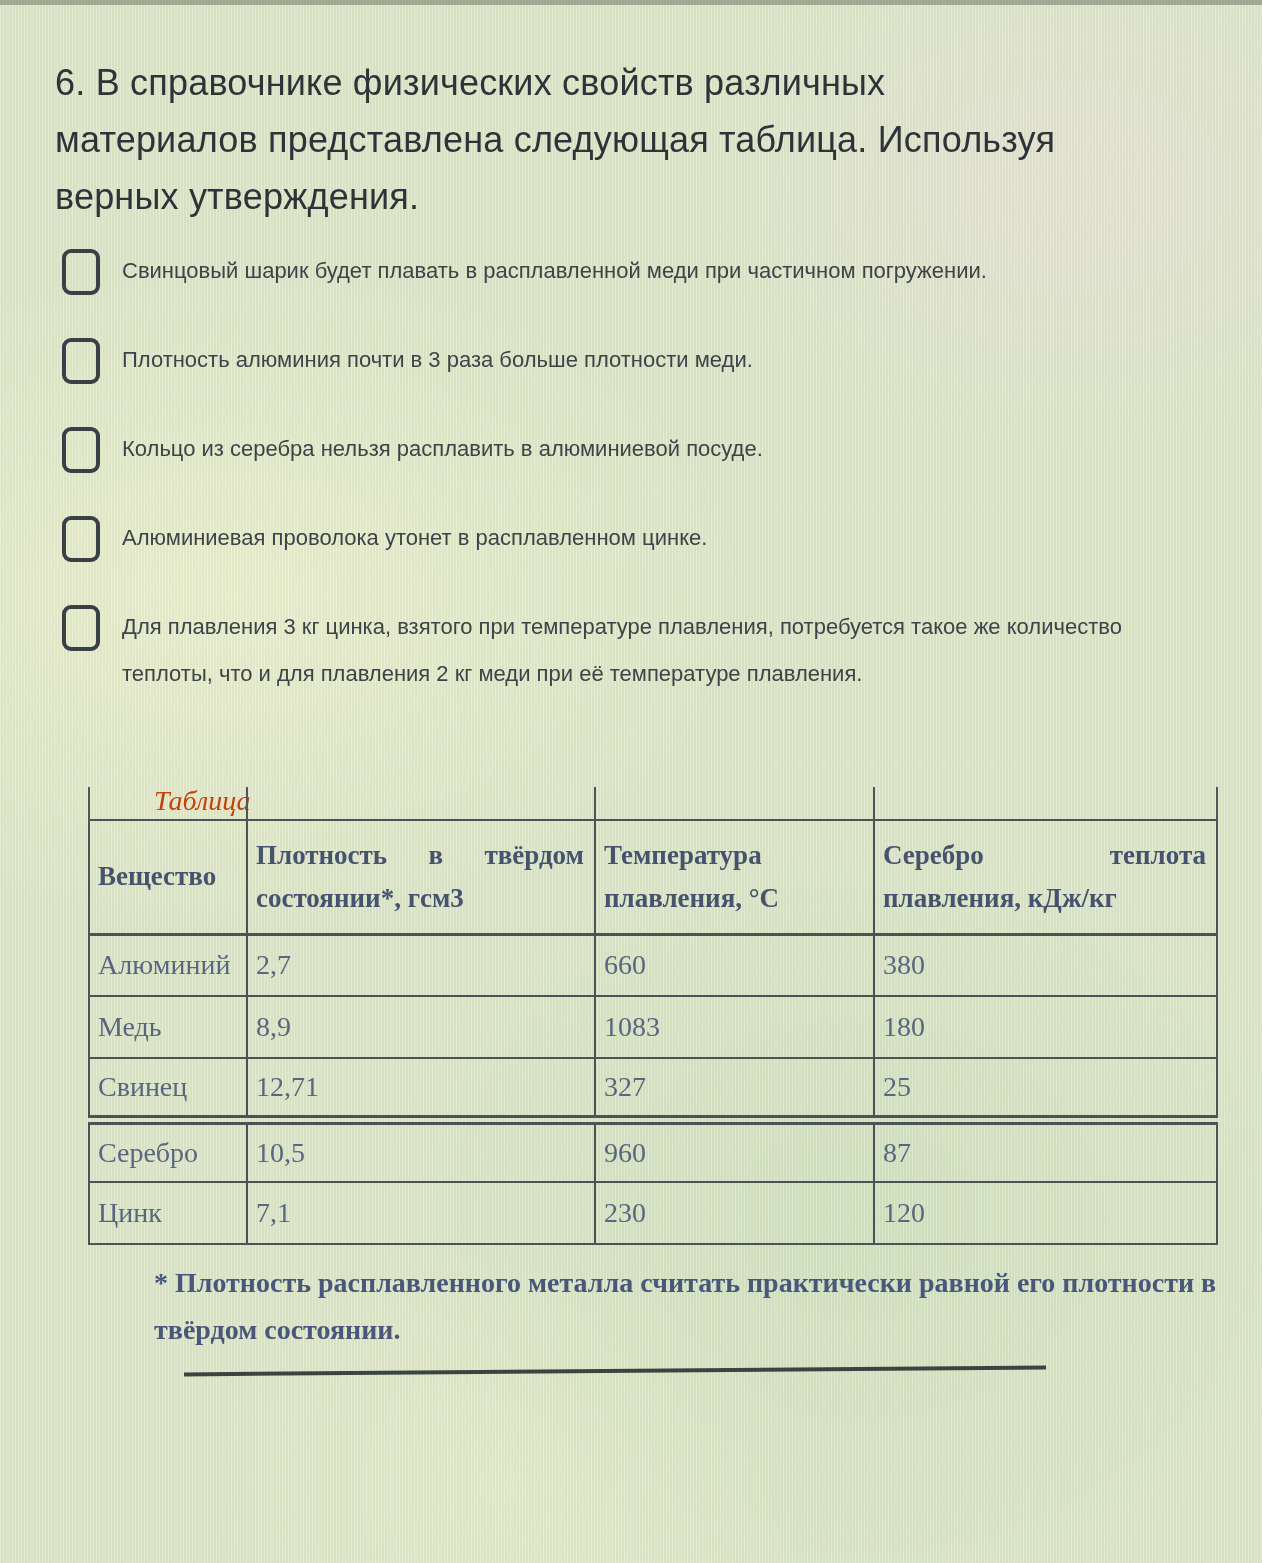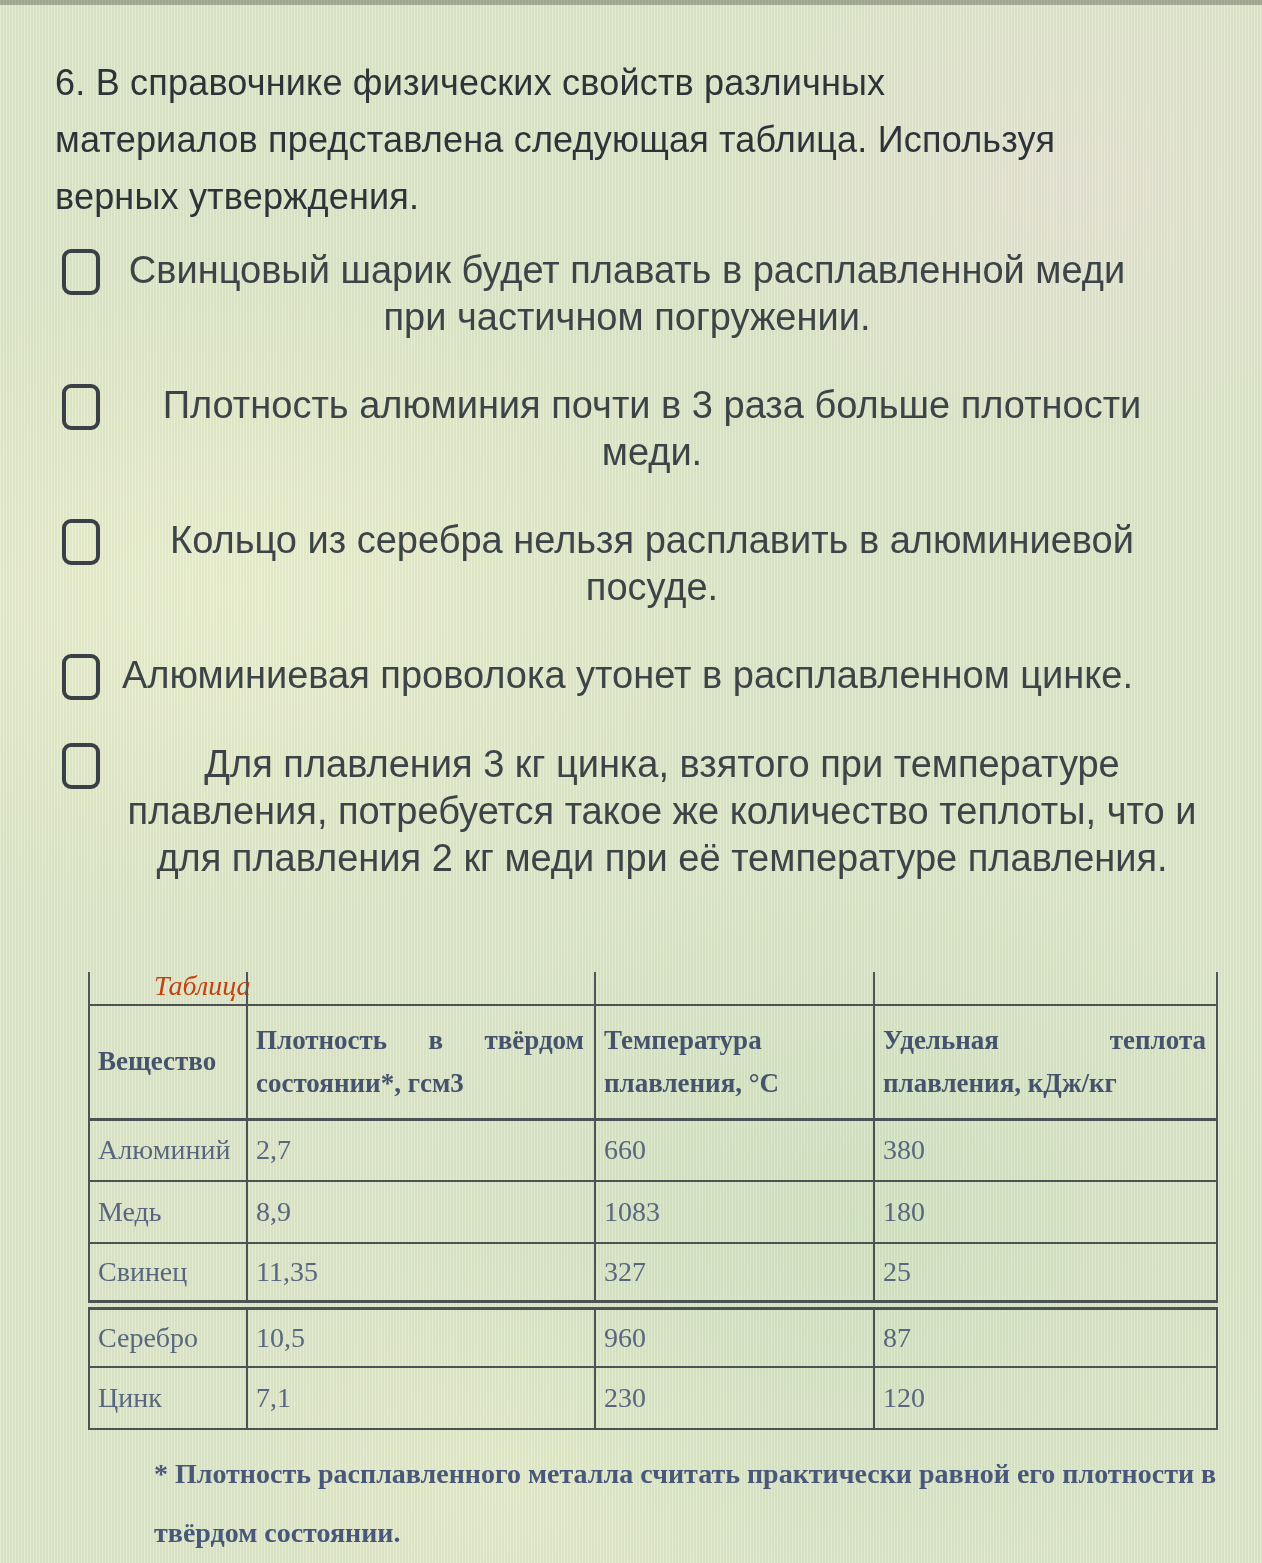--- a/index.html
+++ b/index.html
@@ -25,21 +25,21 @@
 
   .options { margin-top:22px; }
   .option { display:flex; align-items:flex-start; margin:0 0 41px 62px; }
   .checkbox {
     flex:none; box-sizing:border-box;
     width:38px; height:46px; margin:2px 22px 0 0;
     border:4px solid #3a4146; border-radius:9px;
     background:transparent;
   }
   .option-label {
-    font-size:38px; color:#3d4448; line-height:47px; max-width:1060px;text-align:center;
+    font-size:22px; color:#3d4448; line-height:47px; max-width:1060px;
   }
   .option:nth-child(1) .option-label { max-width:1010px; }
   .option:nth-child(5) .option-label { max-width:1080px; }
 
   .table-block { position:relative; margin:88px 0 0 88px; width:1132px; }
   .table-caption {
     font-family:"Liberation Serif", serif; font-style:italic;
     font-size:28px; color:#c2410c; margin-left:66px; height:34px;
   }
   .tick { position:absolute; top:2px; width:2px; height:34px; background:#4e565a; }
@@ -58,21 +58,21 @@
   }
   .hline.justified { text-align:justify; text-align-last:justify; }
   .props tbody td {
     height:62px; font-size:28px; font-weight:400; color:#58677f;
     vertical-align:middle; padding-left:8px;
   }
   .props tbody tr.double-rule td { border-bottom:10px double #4b5355; }
 
   .table-footnote {
     font-family:"Liberation Serif", serif; font-weight:700;
-    font-size:28px; color:#48577a; line-height:59px;
+    font-size:28px; color:#48577a; line-height:47px;
     margin:14px 0 0 66px; width:1072px;
   }
   .answer-line {
     margin:16px 0 0 96px; width:862px; height:0;
     border-top:4px solid #3c4442; transform:rotate(-0.45deg);
   }
 </style>
 </head>
 <body>
 
@@ -129,41 +129,41 @@
         </th>
         <th>
           <div class="hline justified">Плотность в твёрдом</div>
           <div class="hline">состоянии*, гсм3</div>
         </th>
         <th>
           <div class="hline">Температура</div>
           <div class="hline">плавления, °С</div>
         </th>
         <th>
-          <div class="hline justified">Удельная теплота</div>
+          <div class="hline justified">Серебро теплота</div>
           <div class="hline">плавления, кДж/кг</div>
         </th>
       </tr>
     </thead>
     <tbody>
       <tr>
         <td>Алюминий</td>
         <td>2,7</td>
         <td>660</td>
         <td>380</td>
       </tr>
       <tr>
         <td>Медь</td>
         <td>8,9</td>
         <td>1083</td>
         <td>180</td>
       </tr>
       <tr class="double-rule">
         <td>Свинец</td>
-        <td>11,35</td>
+        <td>12,71</td>
         <td>327</td>
         <td>25</td>
       </tr>
       <tr>
         <td>Серебро</td>
         <td>10,5</td>
         <td>960</td>
         <td>87</td>
       </tr>
       <tr>

